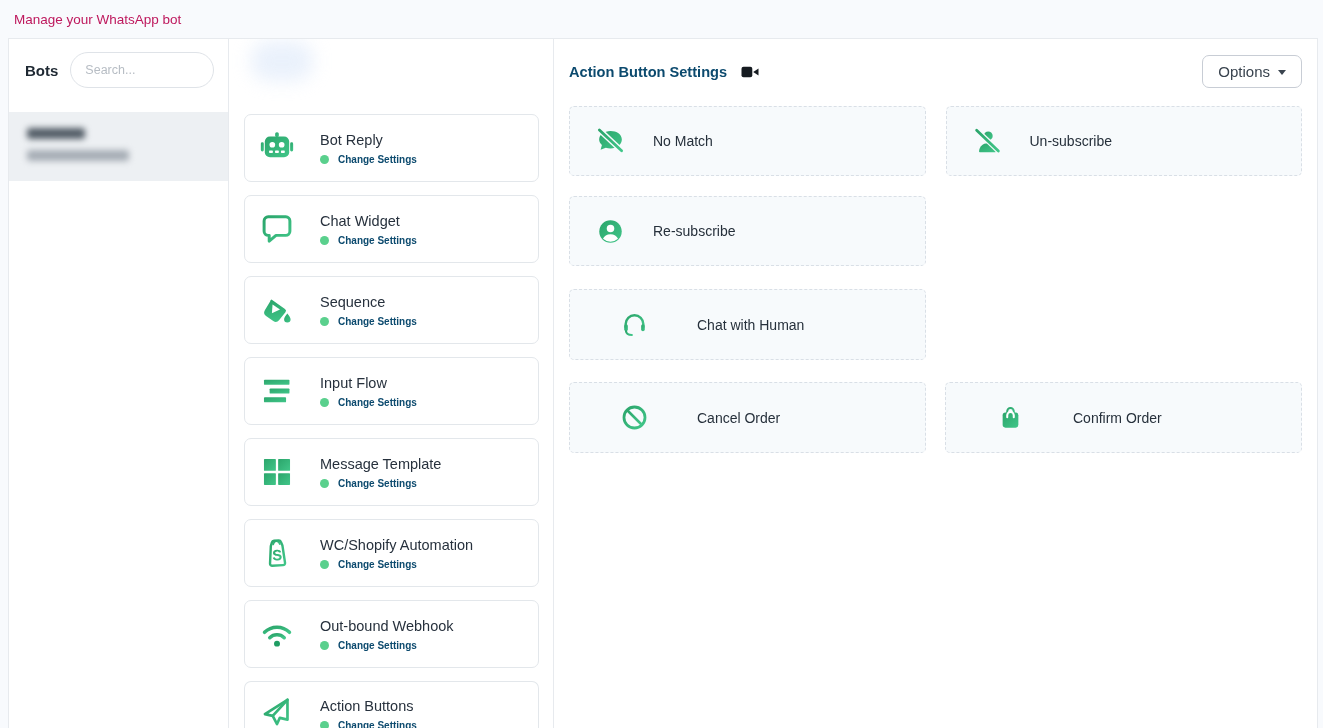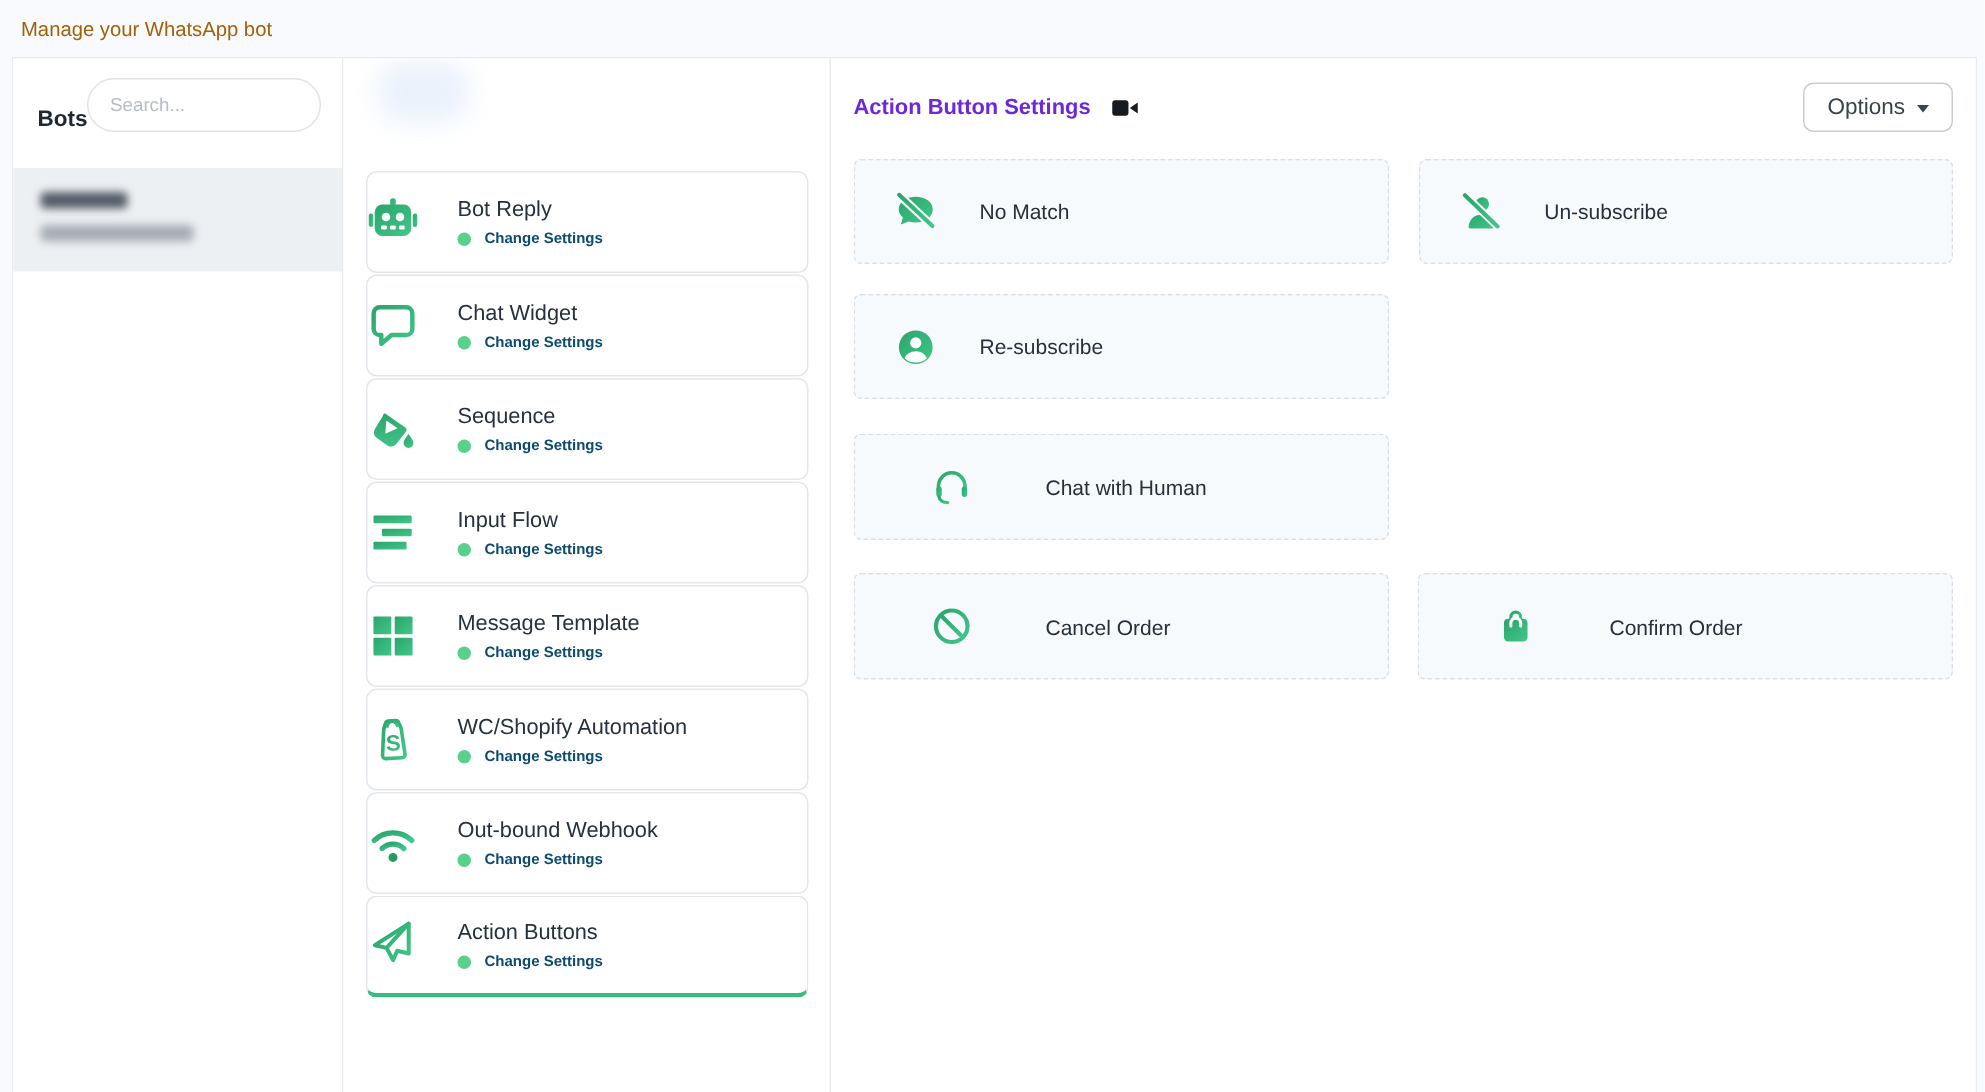--- a/index.html
+++ b/index.html
@@ -5,53 +5,53 @@
   * { box-sizing: border-box; margin: 0; padding: 0; }
   html,body { width:1323px; height:728px; overflow:hidden; }
   body {
     font-family: "Liberation Sans", sans-serif;
     background:#f8fafd;
     color:#2a333d;
     position:relative;
   }
   
   .topbar { height:38px; display:flex; align-items:center; padding-left:14px;
-    font-size:13.5px; color:#a16207; background:#f8fafd; }
+    font-size:13.5px; color:#be185d; background:#f8fafd; }
   
   .shell { position:absolute; left:8px; top:38px; width:1310px; height:700px;
     background:#fff; border:1px solid #e7eaee; border-bottom:none; display:flex; }
   
   .sidebar { width:220px; border-right:1px solid #e7eaee; background:#fff; }
-  .sidebar-head { display:flex; align-items:flex-end; gap:0; padding:13px 14px 11px 16px; }
+  .sidebar-head { display:flex; align-items:center; gap:12px; padding:13px 14px 11px 16px; }
   .sidebar-title { font-size:15px; font-weight:700; color:#1f2933; }
   .search-input { flex:1; min-width:0; height:36px; border:1px solid #dfe3e8; border-radius:18px;
     padding:0 14px; font-size:12.5px; font-family:"Liberation Sans",sans-serif; color:#404040; outline:none; background:#fff; }
   .search-input::placeholder { color:#b7bdc4; }
   .bot-item { margin-top:13px; height:69px; background:#edf0f3; padding:16px 0 0 18px; cursor:pointer; }
   .blur-bar { height:11px; border-radius:3px; filter:blur(3px); }
   .blur-name { width:58px; background:#525c66; }
   .blur-phone { width:102px; background:#a6adb5; margin-top:11px; }
   
   .features-col { width:325px; border-right:1px solid #e7eaee; position:relative;
     padding:75px 14px 0 15px; background:#fff; overflow:hidden; }
   .blob { position:absolute; left:22px; top:2px; width:62px; height:40px;
     background:#d9e6f9; opacity:.55; border-radius:18px; filter:blur(9px); }
-  .feature-card { height:68px; margin-bottom:1px; border:1px solid #e3e7eb; border-radius:7px;
-    background:#fff; display:flex; align-items:center; gap:26px; }
+  .feature-card { height:68px; margin-bottom:13px; border:1px solid #e3e7eb; border-radius:7px;
+    background:#fff; display:flex; align-items:center; padding-left:15px; gap:26px; }
   .feature-card.selected { border-bottom:3px solid #38bb80; }
   .f-ic { width:34px; height:34px; flex:0 0 34px; }
   .f-text { display:flex; flex-direction:column; gap:6px; }
   .f-title { font-size:14.5px; color:#27313d; }
   .f-meta { display:flex; align-items:center; gap:9px; }
   .dot { width:9px; height:9px; border-radius:50%; background:#5ad08d; }
   .f-link { font-size:10px; font-weight:700; color:#0c4a6e; text-decoration:none; cursor:pointer; }
   
   .panel { flex:1; padding:16px 15px 0 15px; background:#fff; }
   .panel-head { display:flex; align-items:center; }
-  .panel-title { font-size:14.6px; font-weight:700; color:#6d28d9; }
+  .panel-title { font-size:14.6px; font-weight:700; color:#0c4a6e; }
   .cam { width:18px; height:14px; margin-left:14px; }
   .options-btn { margin-left:auto; height:33px; padding:0 15px; background:#fff;
     border:1px solid #c8cdd5; border-radius:7px; font-size:15px; color:#39434e;
     font-family:"Liberation Sans",sans-serif; display:flex; align-items:center; gap:8px; cursor:pointer; }
   .caret { width:0; height:0; border-left:4px solid transparent; border-right:4px solid transparent;
     border-top:5px solid #3a444f; margin-top:1px; }
   .tile-row { display:grid; }
   .row-3 { grid-template-columns:repeat(2,1fr); gap:20px; margin-top:18px; }
   .row-2 { grid-template-columns:repeat(2,1fr); gap:19px; }
   .row-2.first { margin-top:23px; }

